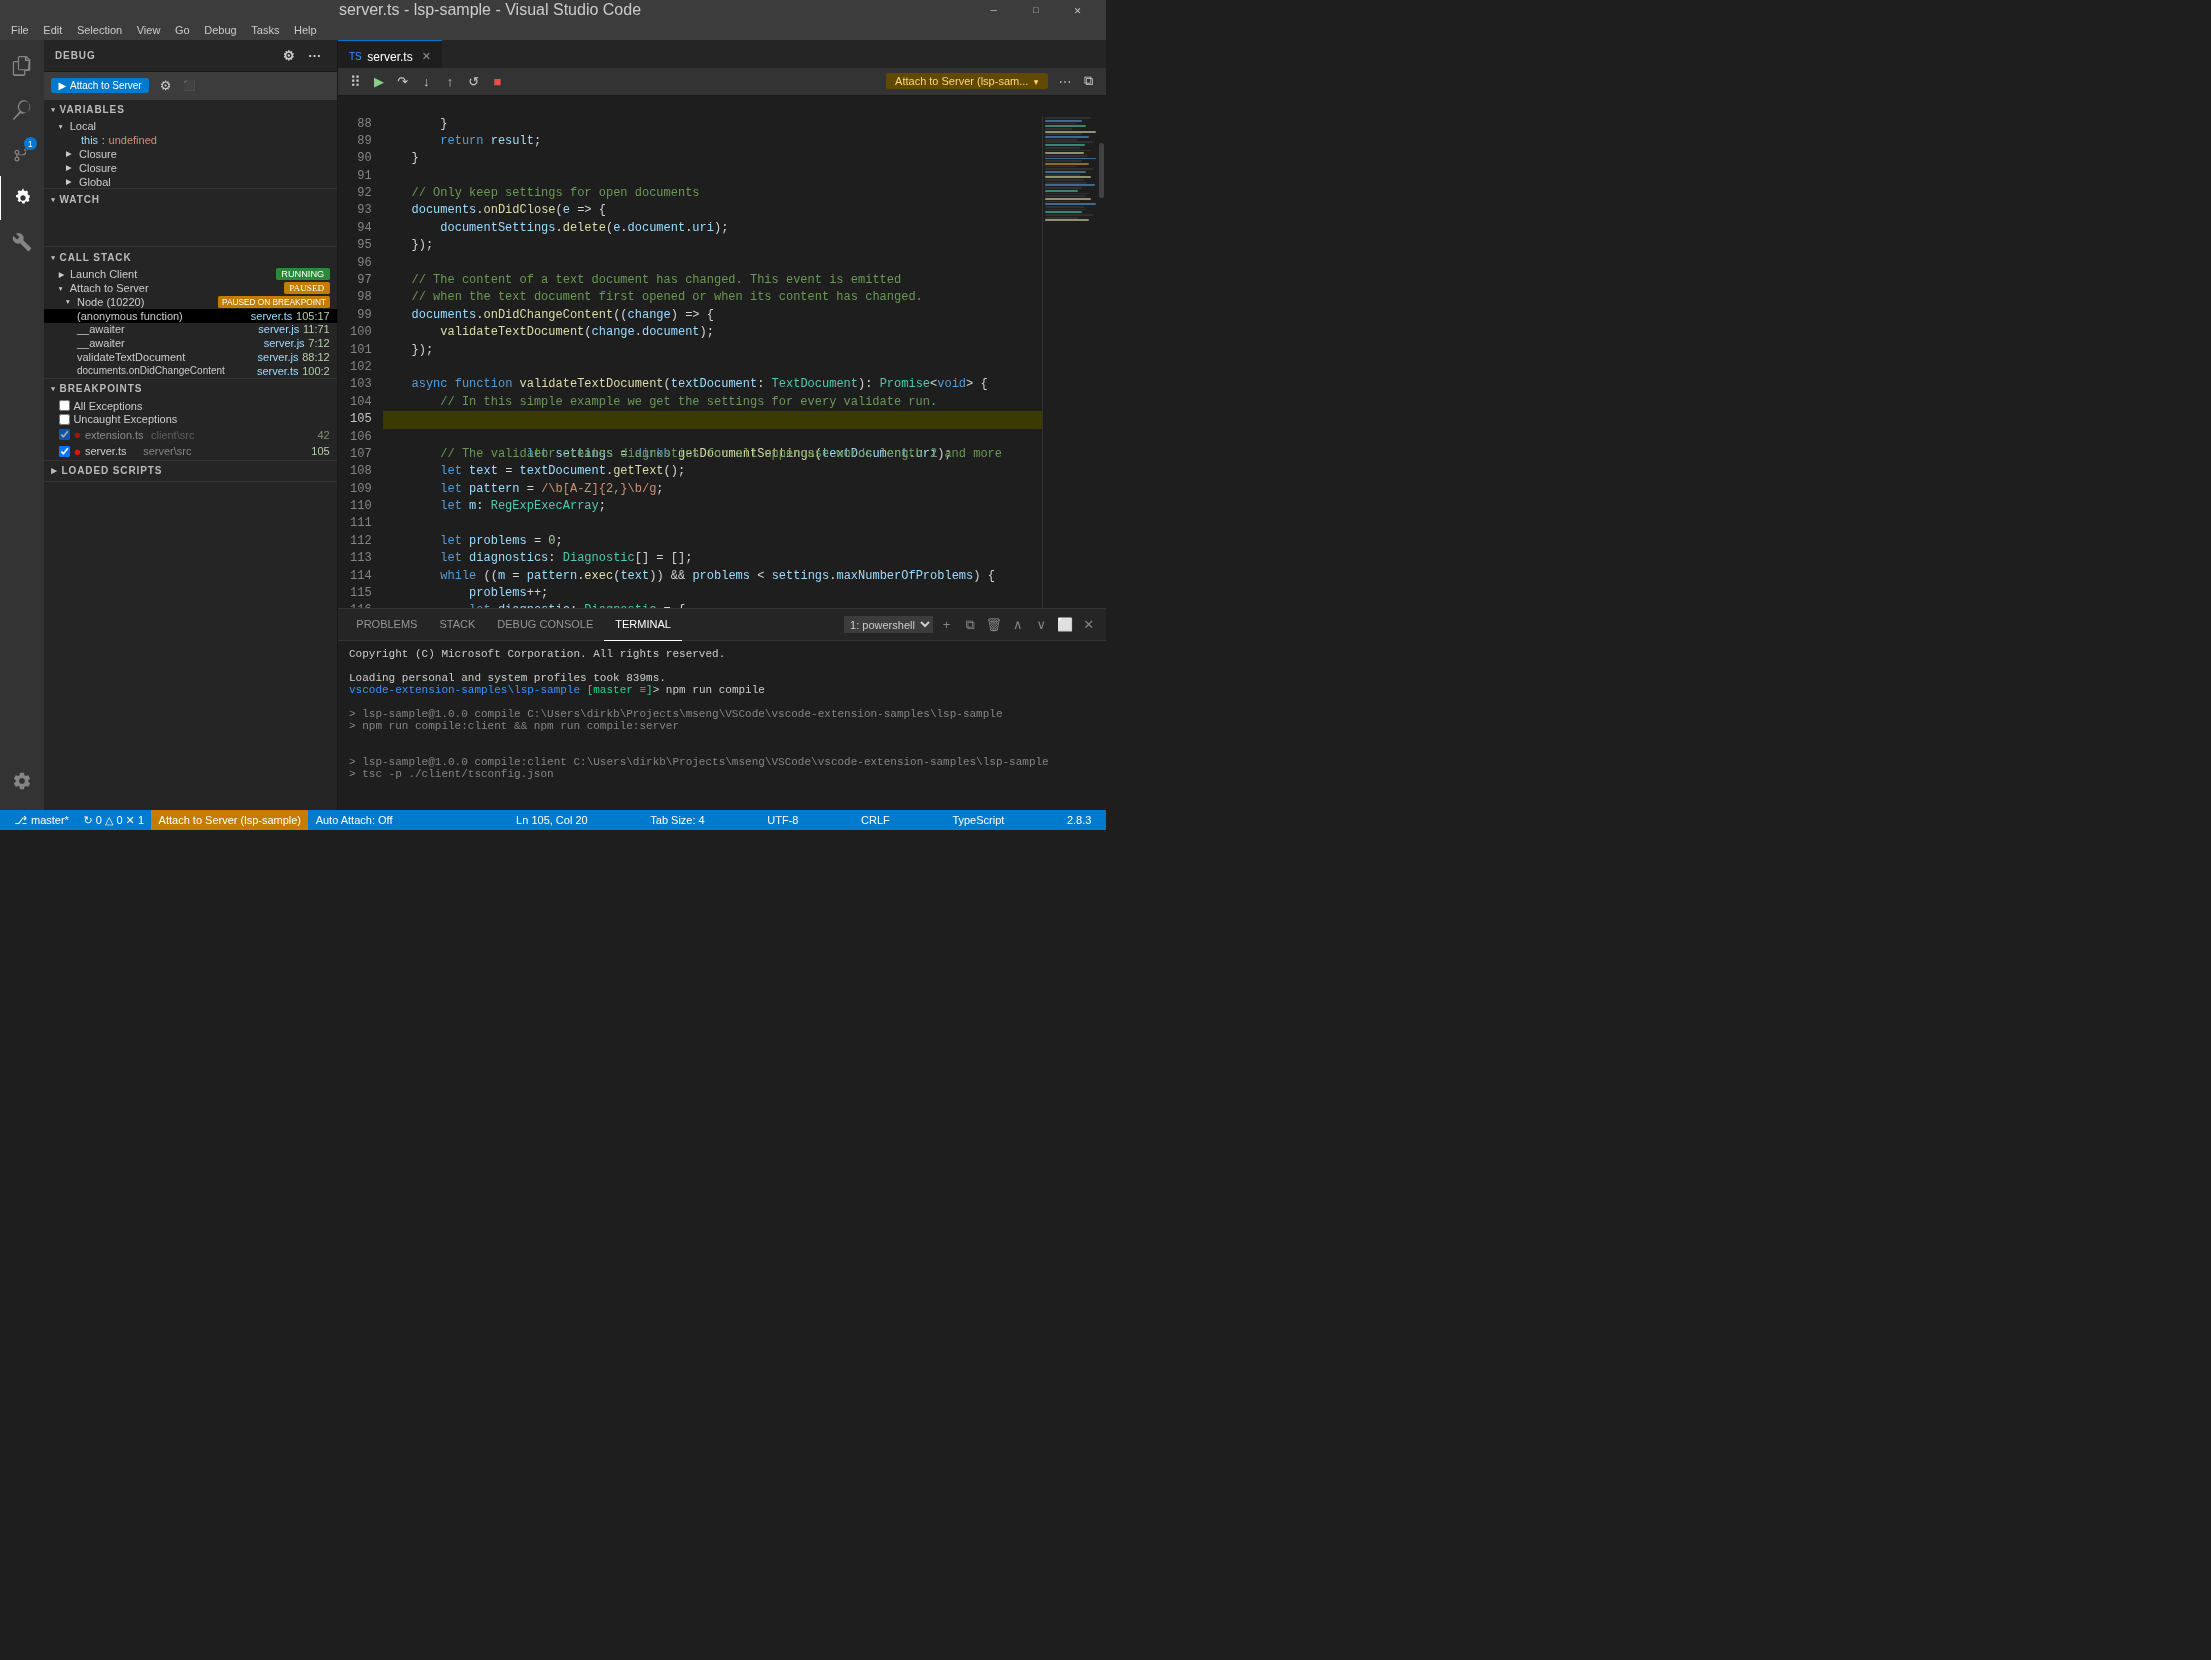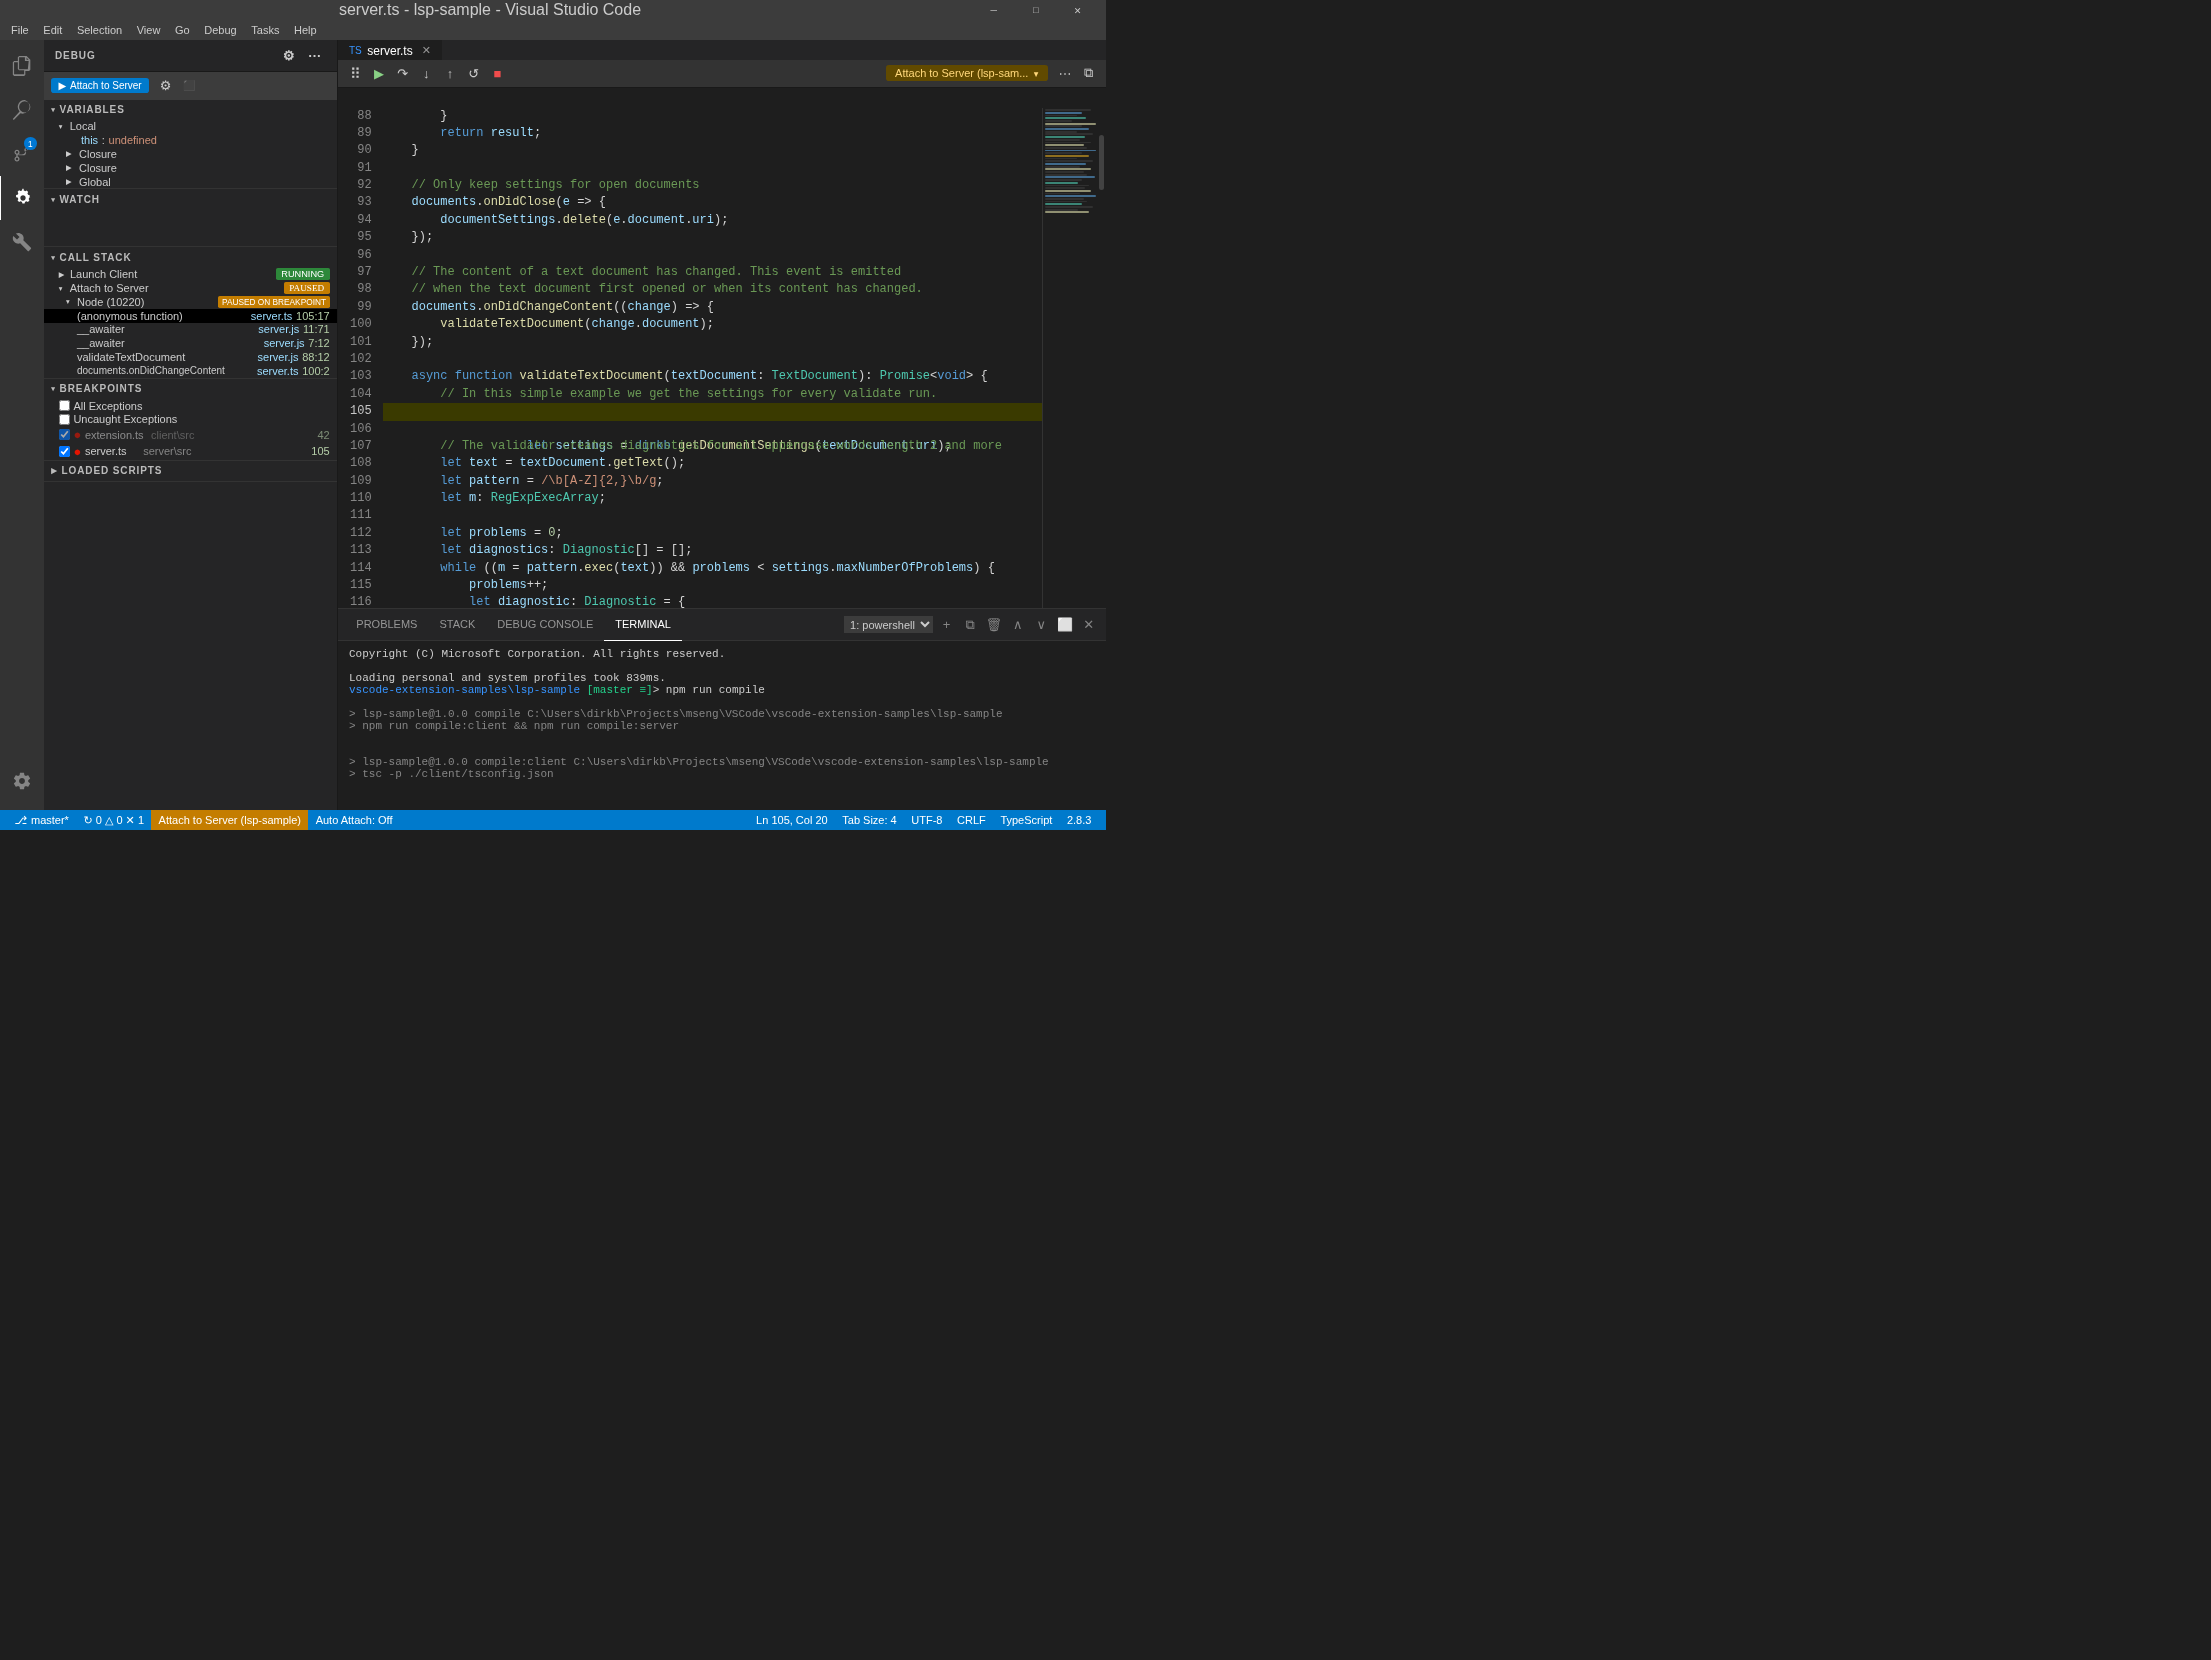--- a/index.html
+++ b/index.html
@@ -201,24 +201,24 @@
     .bp-red { color: #e51400; font-size: 13px; }
     
     #editor-area {
       flex: 1;
       display: flex;
       flex-direction: column;
       overflow: hidden;
     }
     
     #tab-bar {
-      height: 20px;
+      height: 28px;
       background: #252526;
       display: flex;
-      align-items: center;
+      align-items: flex-start;
       overflow: hidden;
     }
     .tab {
       height: 32px;
       padding: 0 11px;
       display: flex;
       align-items: center;
       gap: 5.5px;
       cursor: pointer;
       border-top: 0.9px solid transparent;
@@ -380,20 +380,21 @@
       height: 20px;
       display: flex;
       align-items: center;
       cursor: pointer;
       white-space: nowrap;
     }
     .status-paused { background: #c47d00; }
     #status-right {
       margin-left: auto;
       display: flex;
+      gap: 48px;
     }
     
     #minimap {
       width: 55px;
       background: #1e1e1e;
       border-left: 0.9px solid #333;
       overflow: hidden;
     }
     .mini-lines {
       display: flex;

